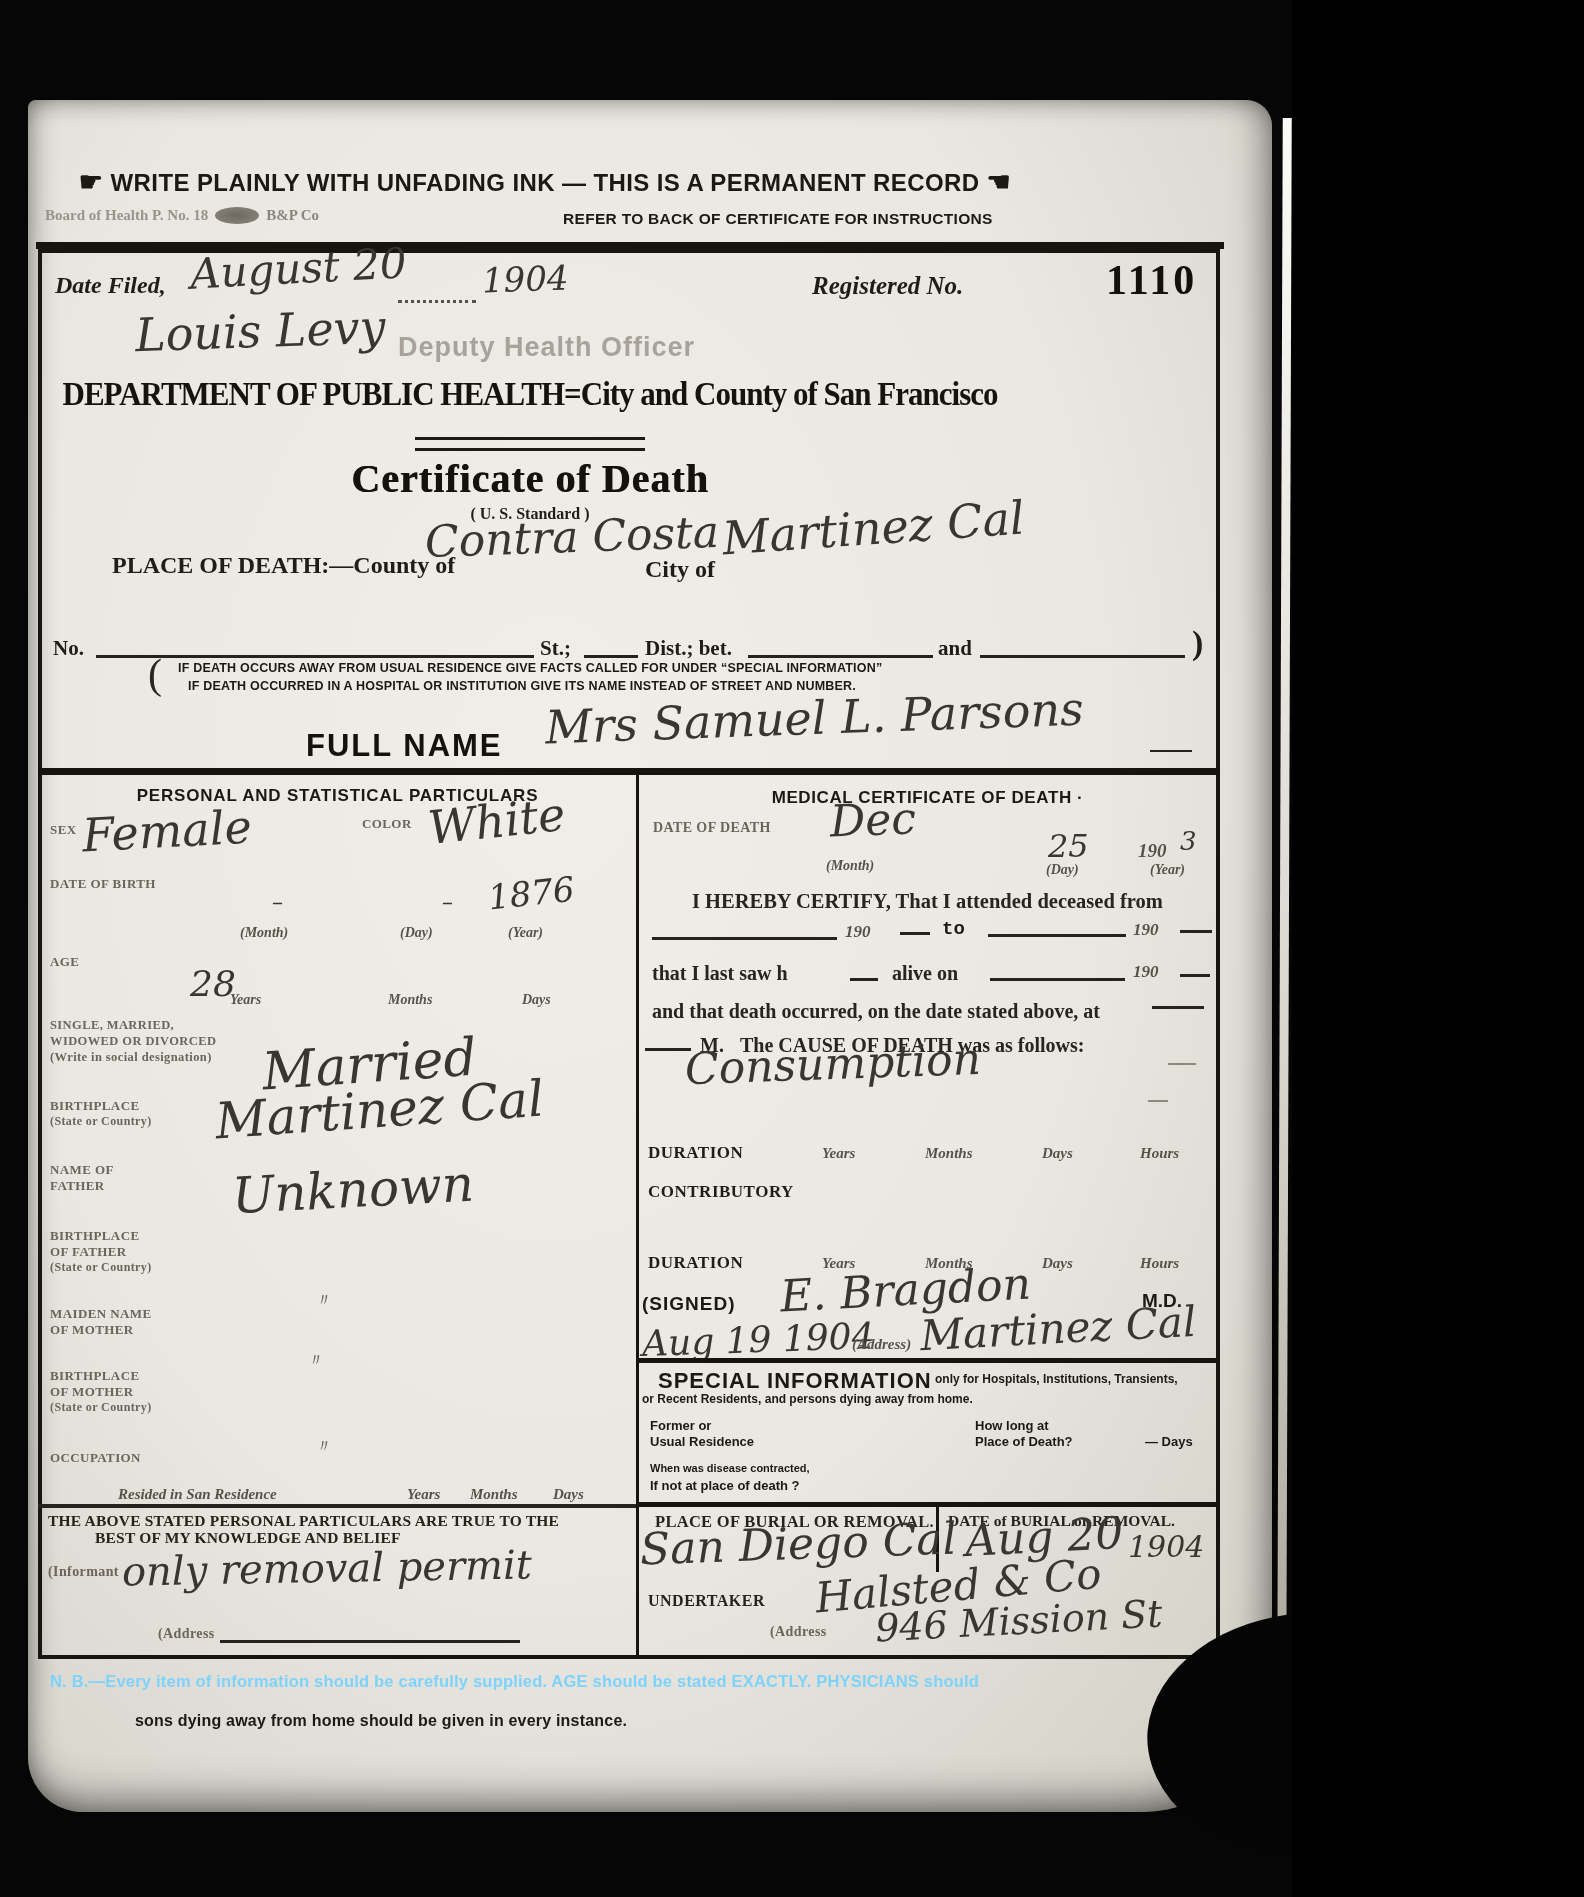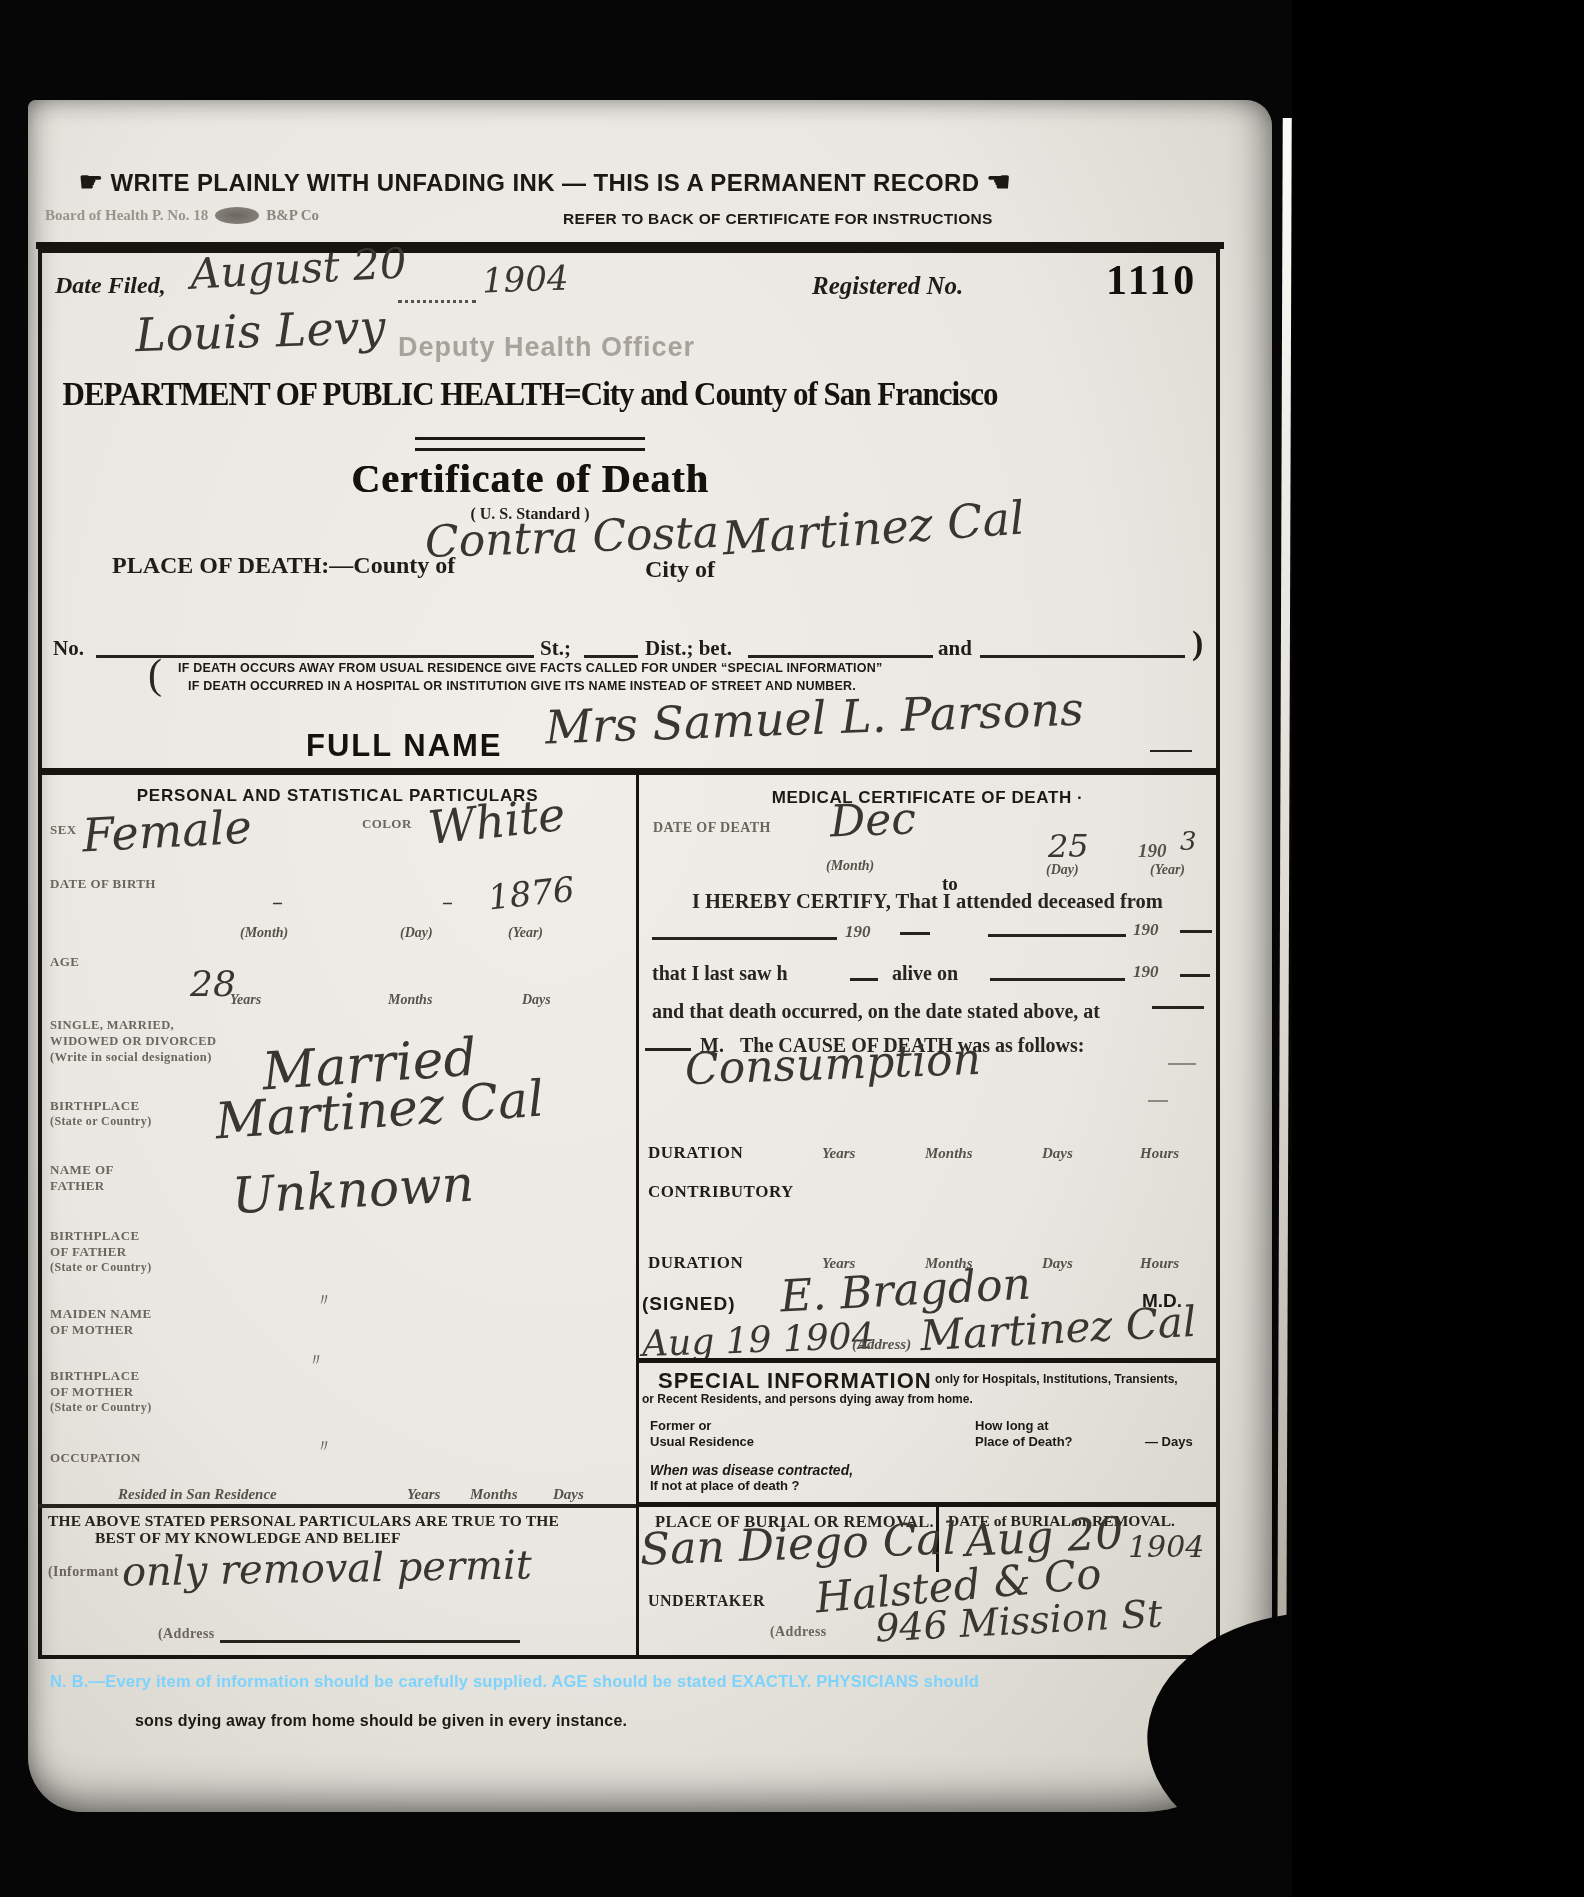--- a/index.html
+++ b/index.html
@@ -168,21 +168,21 @@
   <div class="a hw" style="left:1048px;top:830px;font-size:32px;">25</div>
   <div class="a hint" style="left:1046px;top:862px;">(Day)</div>
   <div class="a hint" style="left:1138px;top:840px;font-size:19px;">190</div>
   <div class="a hw" style="left:1180px;top:828px;font-size:26px;">3</div>
   <div class="a hint" style="left:1150px;top:862px;">(Year)</div>
 
   <div class="a rb" style="left:692px;top:890px;font-size:20.5px;color:#27251f;">I HEREBY CERTIFY, That I attended deceased from</div>
   <div class="a rule" style="left:652px;top:937px;width:185px;height:3px;"></div>
   <div class="a hint" style="left:845px;top:922px;font-size:17px;">190</div>
   <div class="a rule" style="left:900px;top:932px;width:30px;height:3px;"></div>
-  <div class="a rb" style="left:942px;top:873px;font-size:19px;">to</div>
+  <div class="a rb" style="left:942px;top:918px;font-size:19px;font-family:Liberation Mono, monospace;">to</div>
   <div class="a rule" style="left:988px;top:934px;width:138px;height:3px;"></div>
   <div class="a hint" style="left:1133px;top:920px;font-size:17px;">190</div>
   <div class="a rule" style="left:1180px;top:930px;width:32px;height:3px;"></div>
 
   <div class="a rb" style="left:652px;top:962px;font-size:20px;color:#27251f;">that I last saw h</div>
   <div class="a rule" style="left:850px;top:978px;width:28px;height:3px;"></div>
   <div class="a rb" style="left:892px;top:962px;font-size:20px;color:#27251f;">alive on</div>
   <div class="a rule" style="left:990px;top:978px;width:135px;height:3px;"></div>
   <div class="a hint" style="left:1133px;top:962px;font-size:17px;">190</div>
   <div class="a rule" style="left:1180px;top:974px;width:30px;height:3px;"></div>
@@ -218,21 +218,21 @@
 
   <div class="a rule" style="left:639px;top:1358px;width:581px;height:5px;background:#16140f;"></div>
   <div class="a sb" style="left:658px;top:1368px;font-size:22px;letter-spacing:1px;">SPECIAL INFORMATION</div>
   <div class="a sb" style="left:935px;top:1372px;font-size:12px;width:280px;">only for Hospitals, Institutions, Transients,</div>
   <div class="a sb" style="left:642px;top:1392px;font-size:12px;">or Recent Residents, and persons dying away from home.</div>
   <div class="a sb" style="left:650px;top:1418px;font-size:13px;">Former or</div>
   <div class="a sb" style="left:650px;top:1434px;font-size:13px;">Usual Residence</div>
   <div class="a sb" style="left:975px;top:1418px;font-size:13px;">How long at</div>
   <div class="a sb" style="left:975px;top:1434px;font-size:13px;">Place of Death?</div>
   <div class="a sb" style="left:1145px;top:1434px;font-size:13px;">— Days</div>
-  <div class="a sb" style="left:650px;top:1462px;font-size:14px;font-style:italic;">When was disease contracted,</div>
+  <div class="a sb" style="left:650px;top:1462px;font-size:11px;">When was disease contracted,</div>
   <div class="a sb" style="left:650px;top:1478px;font-size:13px;">If not at place of death ?</div>
 
   <div class="a rule" style="left:639px;top:1502px;width:581px;height:5px;background:#16140f;"></div>
   <div class="a rb" style="left:655px;top:1512px;font-size:16.5px;letter-spacing:.3px;color:#25231c;">PLACE OF BURIAL OR REMOVAL.</div>
   <div class="a rule" style="left:936px;top:1504px;width:3px;height:68px;background:#16140f;"></div>
   <div class="a rb" style="left:948px;top:1512px;font-size:15.5px;color:#25231c;">DATE of BURIAL or REMOVAL.</div>
   <div class="a hw" style="left:640px;top:1522px;font-size:44px;transform:rotate(-2deg);">San Diego Cal</div>
   <div class="a hw" style="left:965px;top:1515px;font-size:44px;transform:rotate(-3deg);">Aug 20</div>
   <div class="a hw" style="left:1128px;top:1532px;font-size:30px;">1904</div>
   <div class="a rb" style="left:648px;top:1592px;font-size:16px;letter-spacing:.5px;color:#25231c;">UNDERTAKER</div>

